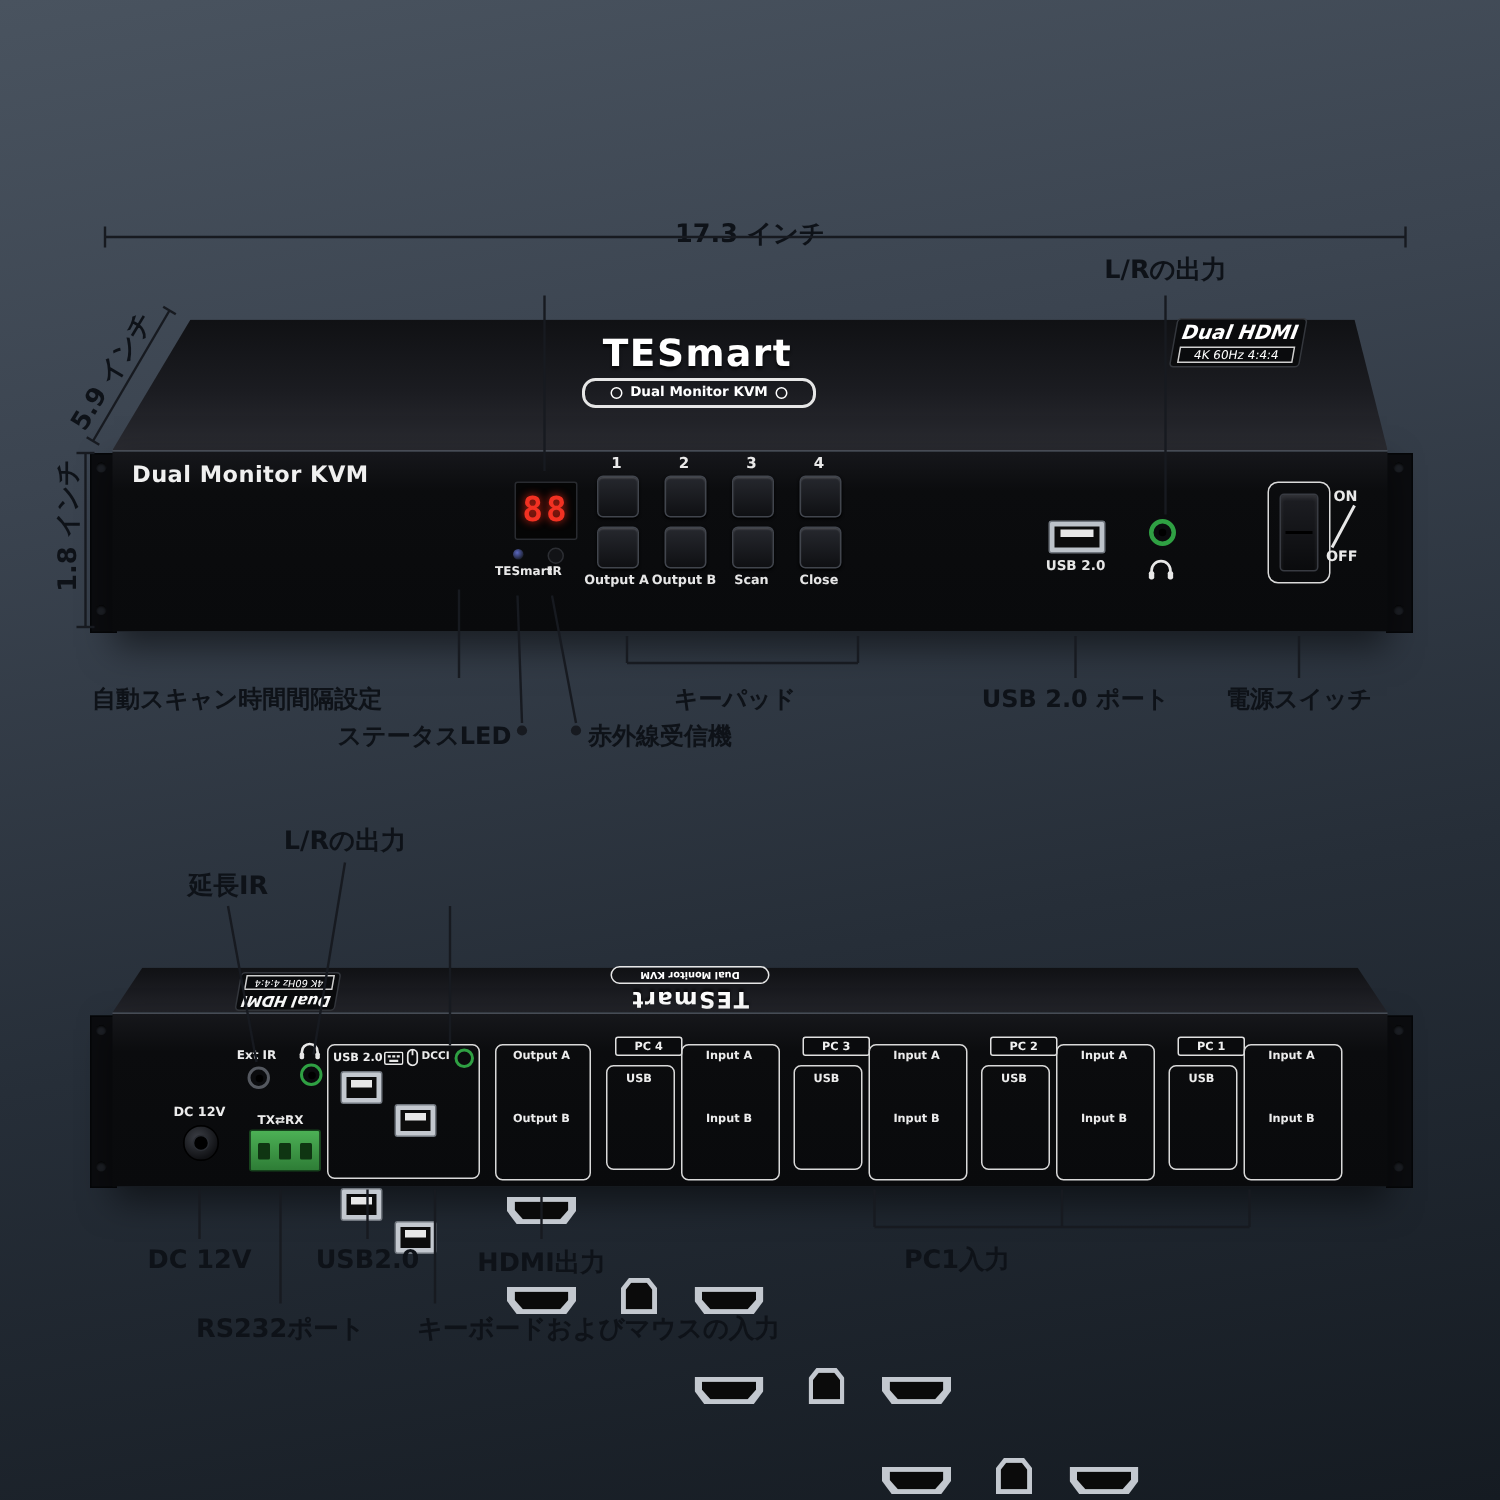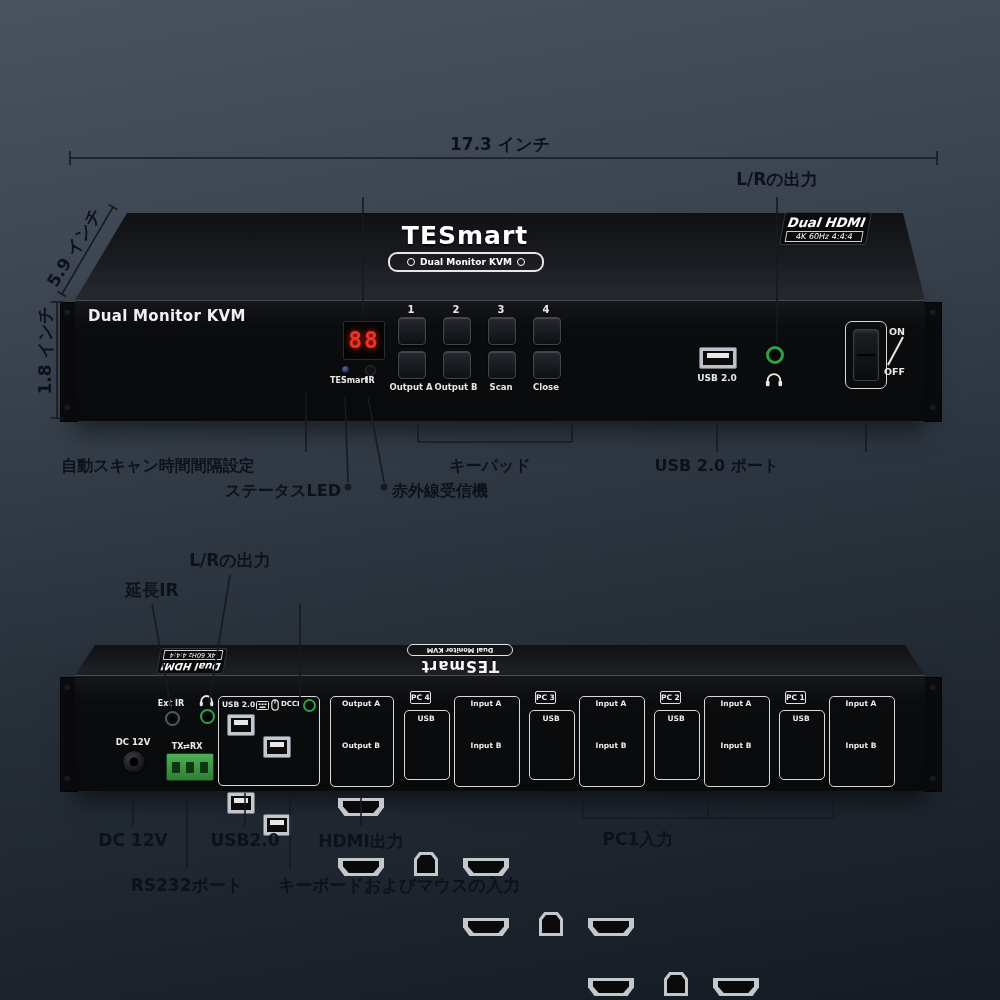--- a/index.html
+++ b/index.html
@@ -36,38 +36,38 @@
   .usbA::before{content:"";position:absolute;inset:3px;background:#0c0c0c;}
   .usbA::after{content:"";position:absolute;left:6px;right:6px;top:5px;height:5px;background:#e8e8e8;}
   .usbB{width:24px;height:24px;background:#c3c8cf;clip-path:polygon(22% 0,78% 0,100% 28%,100% 100%,0 100%,0 28%);position:relative;}
   .usbB::after{content:"";position:absolute;inset:3px;background:#0b0b0b;clip-path:polygon(22% 0,78% 0,100% 28%,100% 100%,0 100%,0 28%);}
   .hdmi{width:46px;height:18px;background:#c3c8cf;clip-path:polygon(0 0,100% 0,100% 52%,86% 100%,14% 100%,0 52%);position:relative;}
   .hdmi::after{content:"";position:absolute;inset:3px 5px;background:#0a0a0a;clip-path:polygon(0 0,100% 0,100% 46%,84% 100%,16% 100%,0 46%);}
   .rs232{background:linear-gradient(180deg,#4cb055,#2e7d36);border:1px solid #16411c;border-radius:2px;display:flex;align-items:center;justify-content:space-around;padding:0 2px;}
   .rs-hole{width:8px;height:11px;background:#0f3512;border-radius:1px;}
   .port-label{font-size:7.5px;font-weight:bold;color:#eceding;color:#ececec;text-align:center;white-space:nowrap;}
   .chip{border:1px solid #e0e0e0;border-radius:2px;background:#0a0b0d;color:#f0f0f0;font-size:7.5px;font-weight:bold;
-        padding:1px 0;white-space:nowrap;}
+        padding:1px 12px;white-space:nowrap;}
   .groupbox{border:1.5px solid #d9d9d9;border-radius:5px;}
   
   .logo{font-weight:bold;color:#ffffff;letter-spacing:1px;text-shadow:0 2px 2px rgba(0,0,0,.65);text-align:center;}
   .pill{border:2px solid #e6e6e6;border-radius:9px;color:#fff;display:flex;align-items:center;justify-content:center;gap:5px;
         font-size:9px;font-weight:bold;white-space:nowrap;}
   .pill-dot{width:6px;height:6px;border:1.5px solid #fff;border-radius:50%;}
   .badge{background:#0a0b0d;border:1px solid #34373d;border-radius:3px;color:#fff;text-align:center;padding:2px 4px;}
   .badge .bt{font-size:13px;font-weight:bold;font-style:italic;white-space:nowrap;}
   .badge .bs{font-size:8px;border:1px solid #cfcfcf;padding:0 2px;margin-top:1px;white-space:nowrap;}
   .rocker{background:linear-gradient(180deg,#1d1e23,#0a0b0d);border:1px solid #383b42;border-radius:3px;box-shadow:inset 0 2px 3px rgba(255,255,255,.1);}
 </style>
 </head>
 <body>
 
 <div class="canvas">
 
-  <div class="abs callout" style="left:400px;top:133px;width:200px;">17.3 インチ</div>
+  <div class="abs callout" style="left:400px;top:144px;width:200px;">17.3 インチ</div>
   <div class="abs callout" style="left:22px;top:236px;width:105px;transform:rotate(-59deg);">5.9 インチ</div>
   <div class="abs callout" style="left:10px;top:348px;width:70px;transform:rotate(-90deg);">1.8 インチ</div>
 
   <div class="abs callout" style="left:677px;top:168px;width:200px;">L/Rの出力</div>
 
   <div class="abs topface" style="left:75px;top:213px;width:850px;height:87px;clip-path:polygon(52px 0,828px 0,850px 87px,0 87px);"></div>
   <div class="abs logo" style="left:385px;top:221px;width:160px;font-size:25px;">TESmart</div>
   <div class="abs pill" style="left:388px;top:252px;width:152px;height:16px;">
     <span class="pill-dot"></span>
     <span>Dual Monitor KVM</span>
@@ -139,20 +139,21 @@
     <div style="position:absolute;left:3px;right:3px;top:24px;height:2px;background:#000;"></div>
   </div>
   <div class="abs pnl-sm" style="left:889px;top:326px;font-size:9.5px;">ON</div>
   <div class="abs pnl-sm" style="left:884px;top:366px;font-size:9.5px;">OFF</div>
 
   <div class="abs callout" style="left:48px;top:456px;width:220px;font-size:16px;">自動スキャン時間間隔設定</div>
   <div class="abs callout-sm" style="left:225px;top:481px;width:112px;text-align:right;">ステータスLED</div>
   <div class="abs callout-sm" style="left:392px;top:481px;width:120px;text-align:left;">赤外線受信機</div>
   <div class="abs callout" style="left:395px;top:456px;width:190px;font-size:16px;">キーパッド</div>
   <div class="abs callout" style="left:617px;top:456px;width:200px;font-size:16px;">USB 2.0 ポート</div>
+  <div class="abs callout" style="left:766px;top:456px;width:200px;font-size:16px;">電源スイッチ</div>
 
   <div class="abs callout" style="left:130px;top:549px;width:200px;">L/Rの出力</div>
   <div class="abs callout" style="left:72px;top:579px;width:160px;">延長IR</div>
 
   <div class="abs topface" style="left:75px;top:645px;width:850px;height:30px;clip-path:polygon(20px 0,830px 0,850px 30px,0 30px);background:linear-gradient(0deg,#23242a,#101114);"></div>
   <div class="abs" style="left:385px;top:644px;width:150px;transform:rotate(180deg);text-align:center;">
     <div class="logo" style="font-size:15px;">TESmart</div>
     <div class="pill" style="height:10px;font-size:6.5px;border-width:1px;margin:1px 22px 0 22px;">Dual Monitor KVM</div>
   </div>
   <div class="abs badge" style="left:158px;top:648px;transform:rotate(180deg) skewX(-10deg);padding:1px 3px;">

